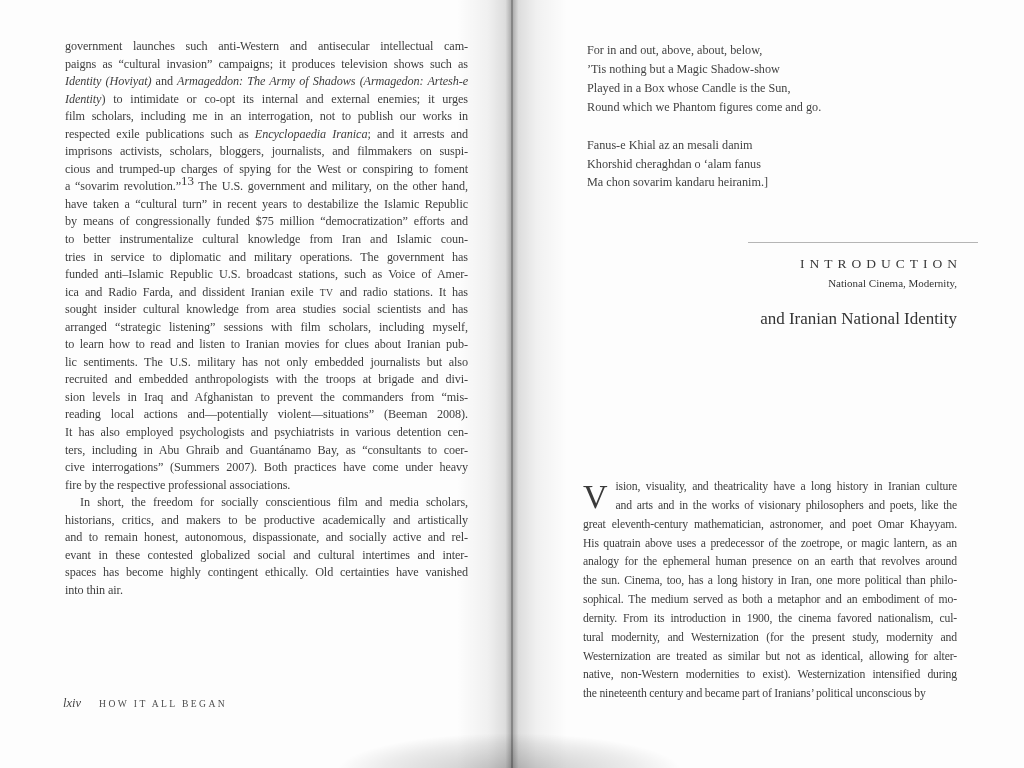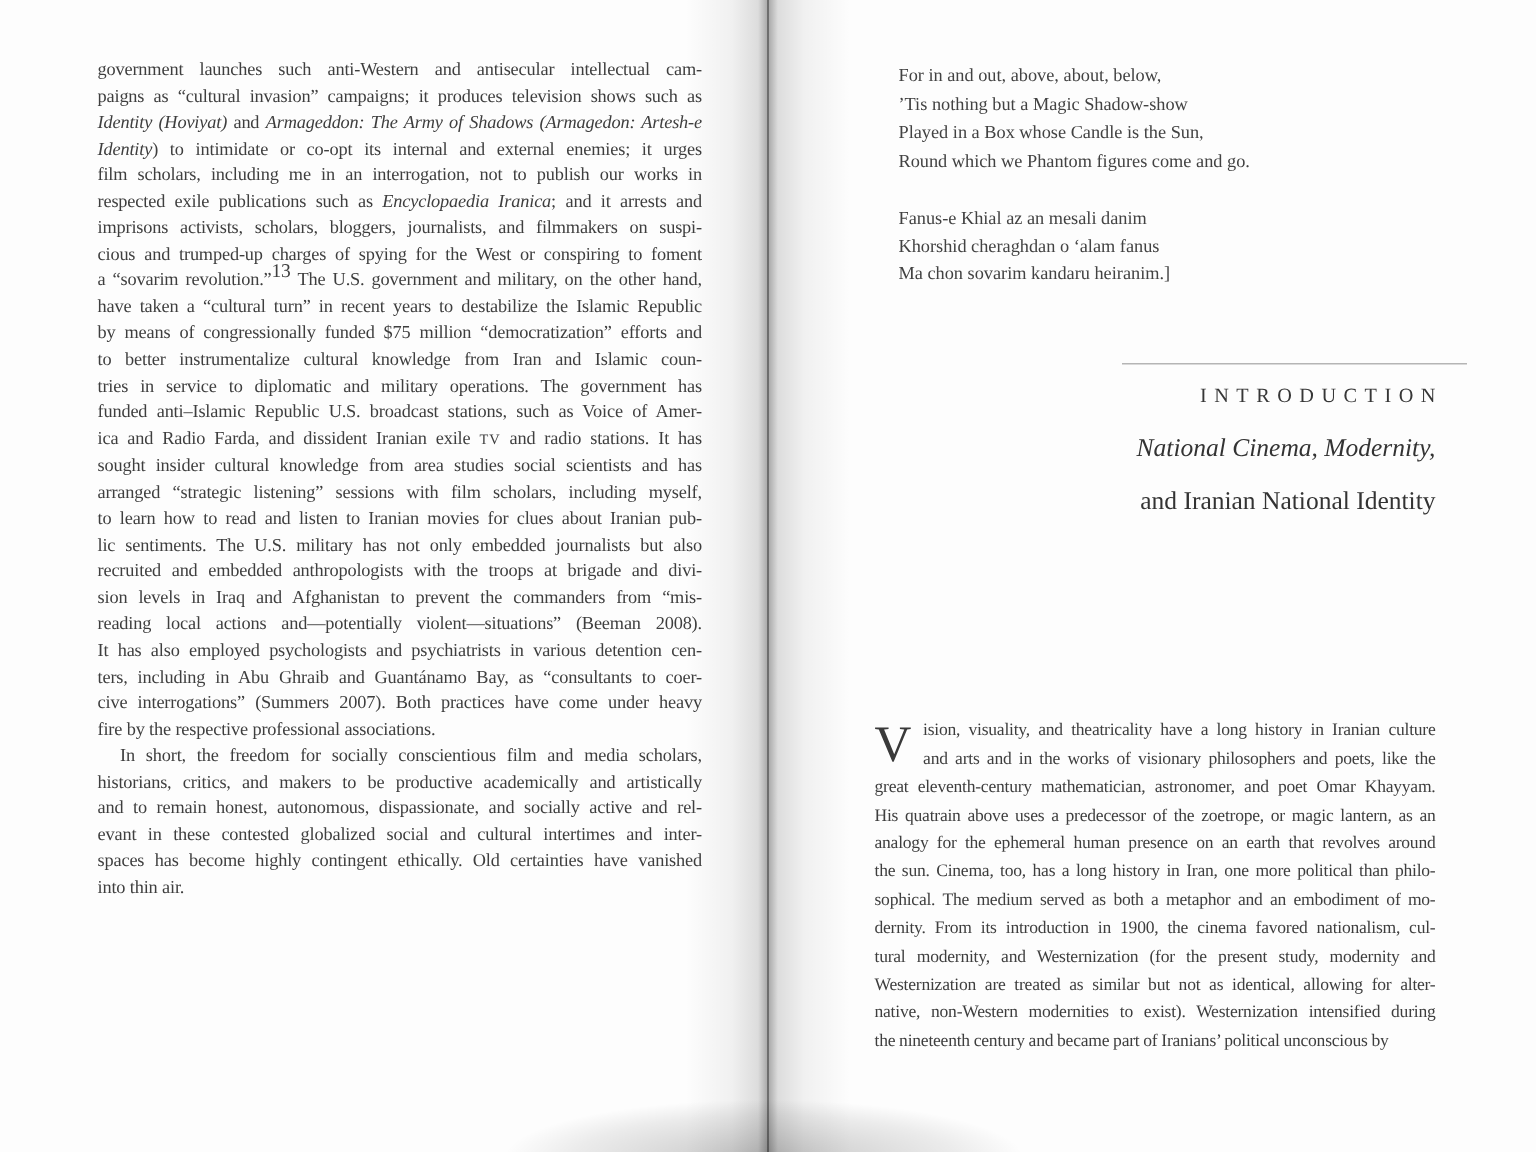--- a/index.html
+++ b/index.html
@@ -60,37 +60,37 @@
   .running-head {
     font-size: 9.6px; letter-spacing: 2.4px; color: #4d4d4d;
     margin-left: 18px;
   }
 
   
   .poem {
     position: absolute; left: 583px; top: 41px; width: 360px;
     font-size: 12.2px; line-height: 18.9px; color: #424242;
   }
-  .stanza { margin: 0 0 19px 16px; }
+  .stanza { margin: 0 0 19px 4px; }
   .poem .line { text-align: left; }
   .attribution { font-style: italic; margin-top: 20px; color: #424242; }
 
   .heading-rule {
     position: absolute; left: 748px; top: 242px; width: 230px; height: 1px;
     background: #b5b5b5;
   }
   .chapter-heading {
     position: absolute; right: 67px; top: 255px; width: 420px;
     text-align: right; color: #373737;
   }
   .kicker {
     font-size: 13.5px; letter-spacing: 5px; margin-right: -5px;
     line-height: 18px;
   }
-  .title-line1 { font-size: 17px; margin-top: 15px; line-height: 21px; color: #333; font-style: italic; }
+  .title-line1 { font-size: 11px; line-height: 21px; color: #333; }
   .title-line2 { font-size: 17px; margin-top: 14px; line-height: 21px; color: #333; }
 
   .right-body {
     position: absolute; left: 583px; top: 478px; width: 374px;
     font-size: 11.7px; line-height: 18.85px;
     letter-spacing: -0.15px; word-spacing: -0.2px;
   }
   .dropcap {
     float: left; font-size: 34px; line-height: 1;
     height: 35px; margin: 2px 8px 0 0; color: #3a3a3a;
@@ -134,20 +134,23 @@
     <div class="para">
         <div class="line just indent"><span>In short, the freedom for socially conscientious film and media scholars,</span></div>
         <div class="line just"><span>historians, critics, and makers to be productive academically and artistically</span></div>
         <div class="line just"><span>and to remain honest, autonomous, dispassionate, and socially active and rel-</span></div>
         <div class="line just"><span>evant in these contested globalized social and cultural intertimes and inter-</span></div>
         <div class="line just"><span>spaces has become highly contingent ethically. Old certainties have vanished</span></div>
         <div class="line last just"><span>into thin air.</span></div>
       </div>
   </div>
 
+  <div class="left-footer">
+    <span class="folio">lxiv</span><span class="running-head">HOW IT ALL BEGAN</span>
+  </div>
 
   <div class="poem">
     <div class="stanza">
         <div class="line"><span>For in and out, above, about, below,</span></div>
         <div class="line"><span>’Tis nothing but a Magic Shadow-show</span></div>
         <div class="line"><span>Played in a Box whose Candle is the Sun,</span></div>
         <div class="line"><span>Round which we Phantom figures come and go.</span></div>
       </div>
     <div class="stanza">
         <div class="line"><span>Fanus-e Khial az an mesali danim</span></div>

